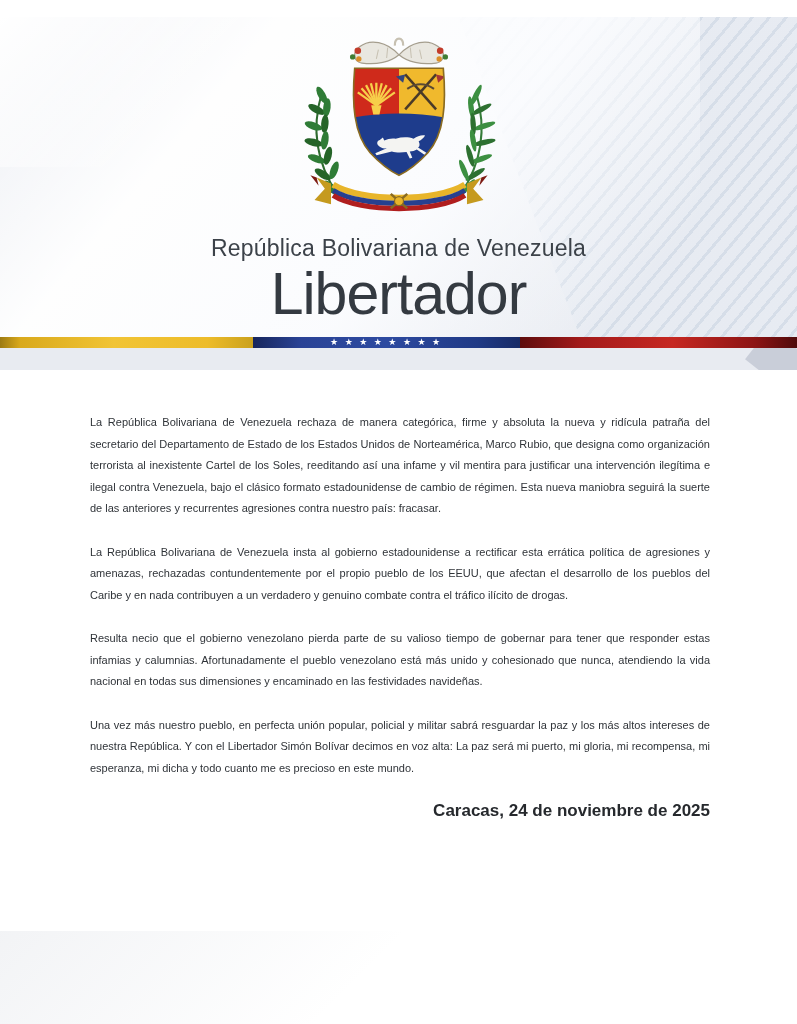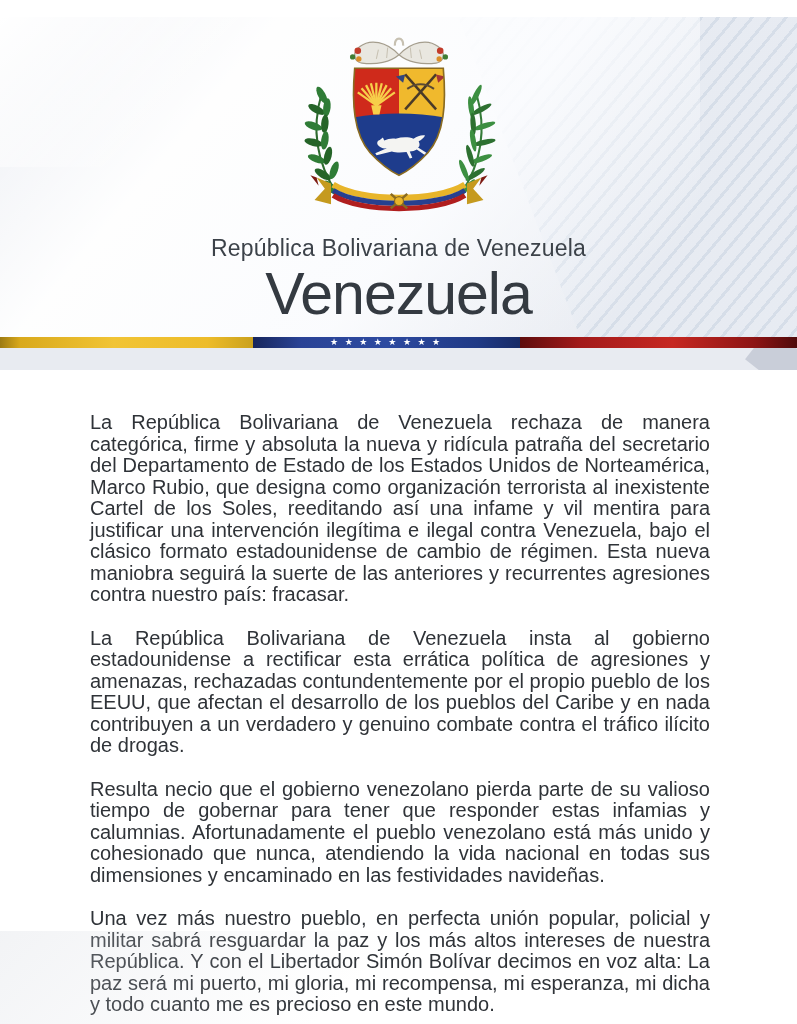--- a/index.html
+++ b/index.html
@@ -77,21 +77,21 @@
   }
 
   
   .doc-body{
     position:relative;
     padding:42px 87px 0 90px;
     background:#ffffff;height:609px;
   }
   .doc-body p{
     margin:0 0 22px 0;
-    font-size:20px;line-height:21.5px;color:#2f3338;
+    font-size:11px;line-height:21.5px;color:#2f3338;
     text-align:justify;
   }
   .dateline{
     margin-top:14px;text-align:right;
     font-size:17px;font-weight:bold;color:#26292d;
   }
   .footer-shade{
     position:absolute;left:0;bottom:0;width:797px;height:110px;
     background:linear-gradient(315deg,rgba(255,255,255,0) 55%,rgba(213,217,224,.30) 100%);
     pointer-events:none;
@@ -209,21 +209,21 @@
           <path d="M36,149 C62,166 138,166 164,149" fill="none" stroke="#e8b52a" stroke-width="6"></path>
           <path d="M36,154.5 C62,171.5 138,171.5 164,154.5" fill="none" stroke="#27408f" stroke-width="5"></path>
           <path d="M36,159.5 C62,176.5 138,176.5 164,159.5" fill="none" stroke="#b01e1e" stroke-width="5"></path>
           <path d="M92,158 L108,172 M108,158 L92,172" stroke="#8a6b21" stroke-width="2.4"></path>
           <circle cx="100" cy="165" r="4.4" fill="#e8b52a" stroke="#8a6b21" stroke-width="1.2"></circle>
         </g>
       </svg>
     </div>
 
     <div class="country">República Bolivariana de Venezuela</div>
-    <div class="doc-title">Venezuela</div>
+    <div class="doc-title">Libertador</div>
   </div>
 
   <div class="flag-band">
     <div class="band-yellow"></div>
     <div class="band-blue">
       <span class="band-stars">★ ★ ★ ★ ★ ★ ★ ★</span>
     </div>
     <div class="band-red"></div>
   </div>
 

